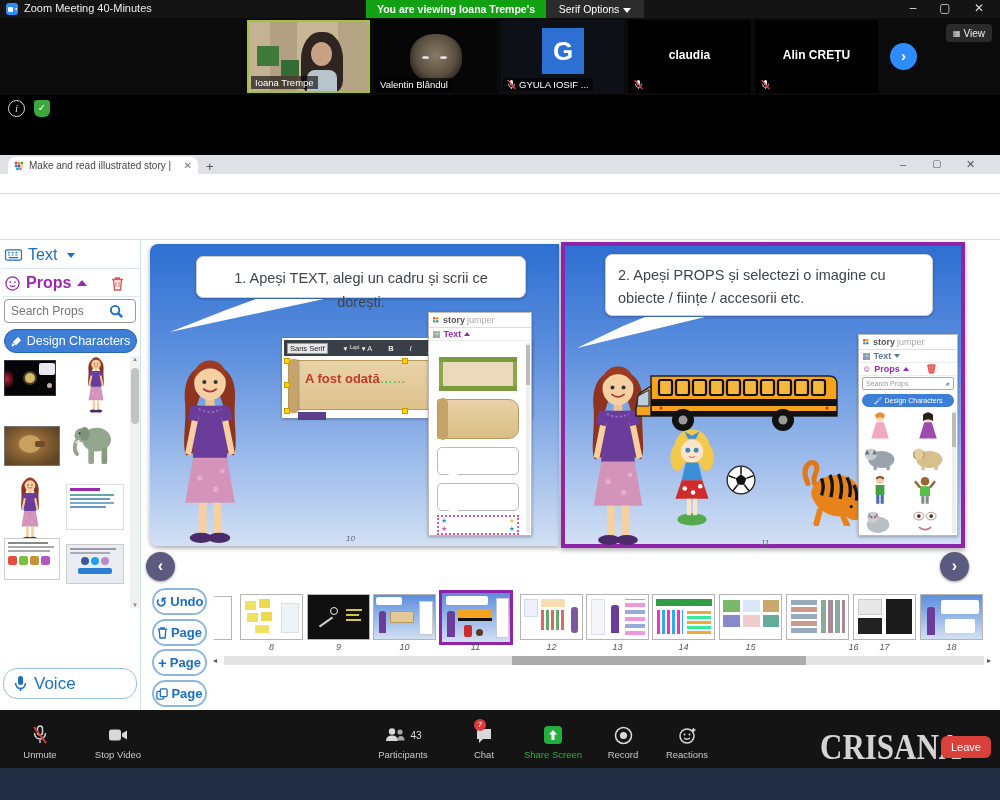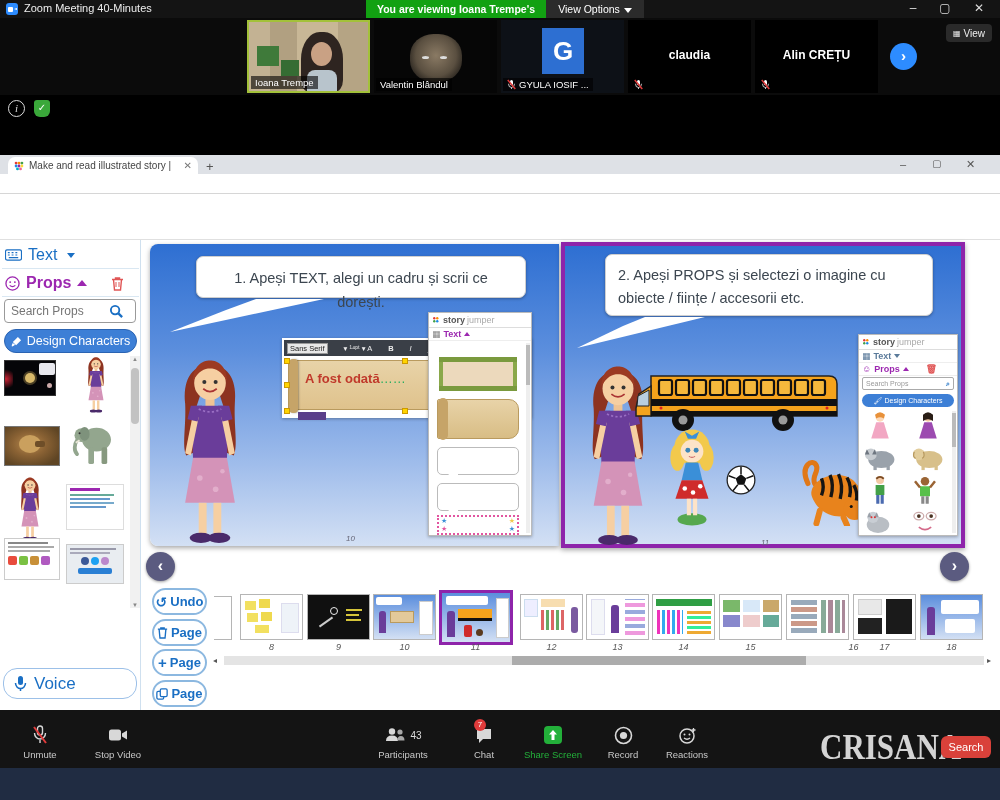--- a/index.html
+++ b/index.html
@@ -200,21 +200,21 @@
 </defs>
 </svg>
 
 <div id="root">
 
   <div id="ztitle" class="abs">
     <div class="abs zlogo"></div>
     <span class="abs ttl">Zoom Meeting 40-Minutes</span>
     <div id="zbanner" class="abs">You are viewing Ioana Trempe's screen</div>
     <div id="zviewopt" class="abs">
-      <span>View Options</span><span class="caret-d"></span>
+      <span>Serif Options</span><span class="caret-d"></span>
     </div>
     <div class="abs winbtn" style="left:898px">–</div>
     <div class="abs winbtn" style="left:930px">▢</div>
     <div class="abs winbtn" style="left:964px">✕</div>
   </div>
 
   <div id="vstrip" class="abs">
 
 
     <div class="abs vtile" style="left:247px;border:2px solid #a3c13a;background:linear-gradient(90deg,#c3b293 0 18%,#b1a081 18% 40%,#c8b796 40% 75%,#b5a484 75%)">
@@ -860,21 +860,21 @@
         <svg width="19" height="19" viewBox="0 0 19 19">
             <circle cx="9" cy="10" r="7" fill="none" stroke="#d8d8d8" stroke-width="1.5"></circle>
             <circle cx="6.5" cy="8.5" r="1" fill="#d8d8d8"></circle>
             <circle cx="11.5" cy="8.5" r="1" fill="#d8d8d8"></circle>
             <path d="M6 12 Q9 14.5 12 12" stroke="#d8d8d8" fill="none" stroke-width="1.3"></path>
             <path d="M15.5 2 v4 M13.5 4 h4" stroke="#d8d8d8" stroke-width="1.3"></path>
           </svg>
       </div>
       <span>Reactions</span>
     </div>
-    <div id="leavebtn" class="abs">Search</div>
+    <div id="leavebtn" class="abs">Leave</div>
   </div>
   <div id="wmark" class="abs">CRISANA</div>
 
   <div id="taskbar" class="abs">
     
     
     
     
     
     

